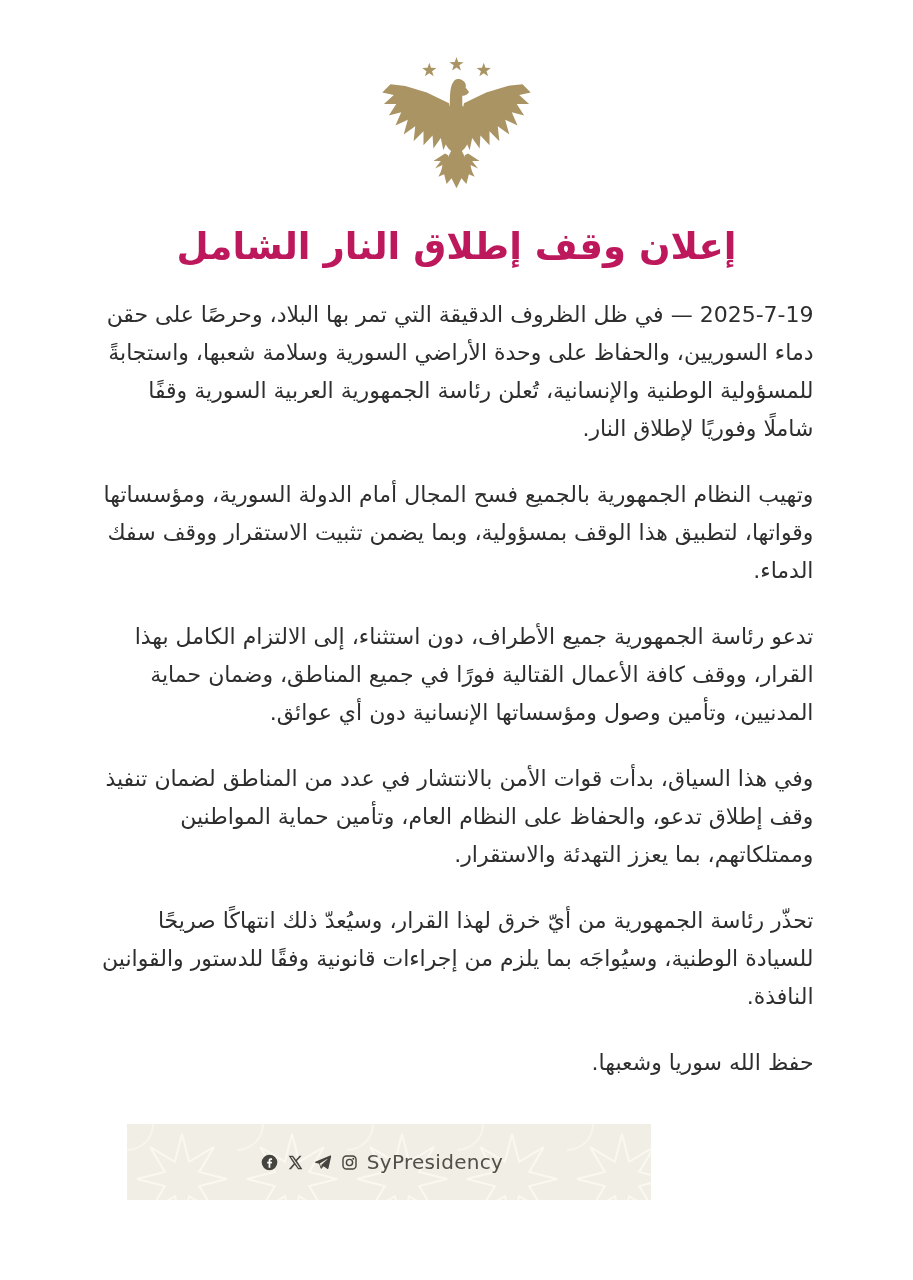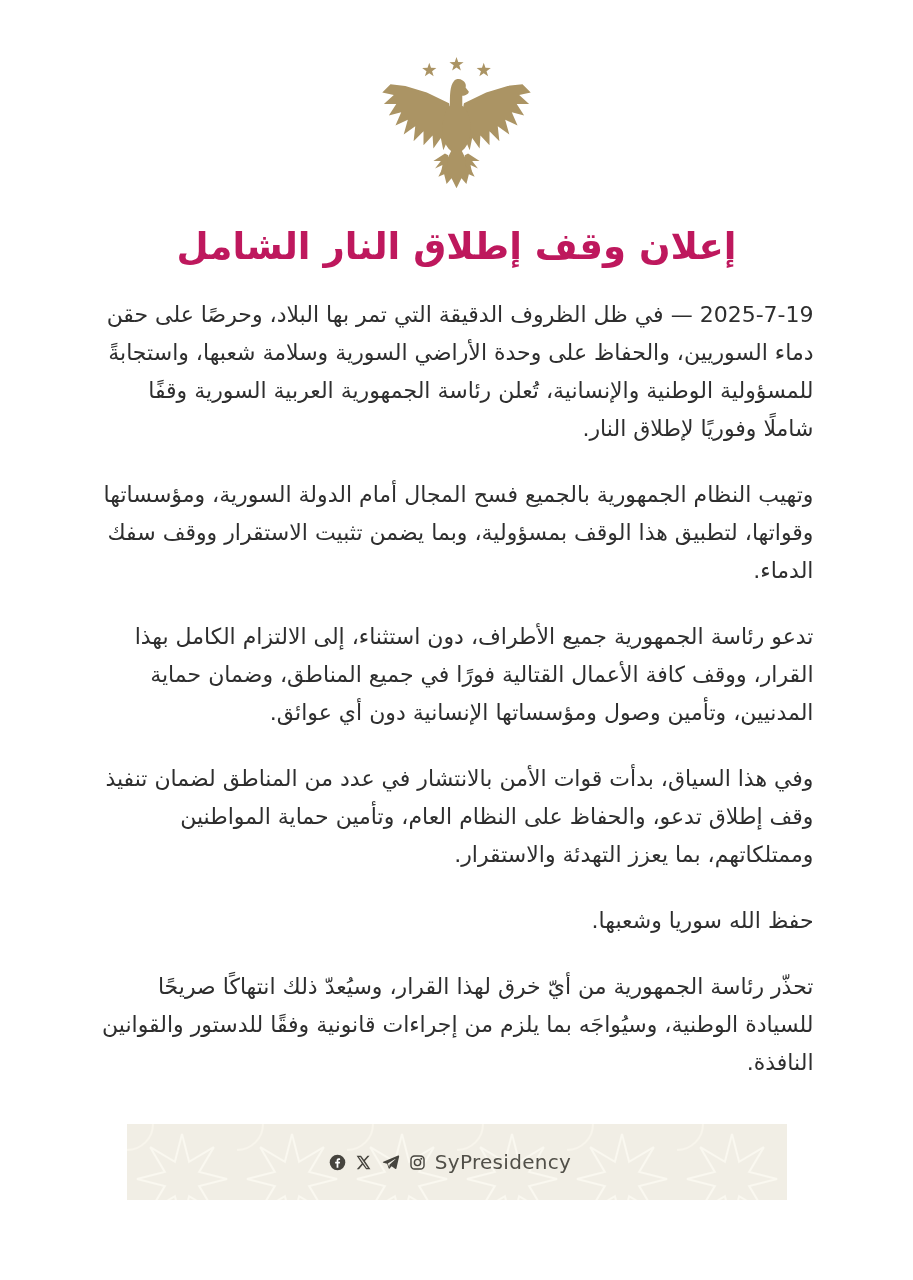--- a/index.html
+++ b/index.html
@@ -13,21 +13,21 @@
   .page-title{
     margin:26px auto 0;direction:rtl;text-align:center;
     font-size:37px;font-weight:700;color:#be185d;letter-spacing:0;
   }
   .statement{
     width:714px;margin:28px auto 0;direction:rtl;text-align:right;
     color:#2e2e2e;font-size:22px;line-height:38px;
   }
   .statement p{margin:0 0 28px 0;}
   .footer-band{
-    position:absolute;left:127px;top:1124px;width:660px;height:76px;
+    position:absolute;left:127px;top:1124px;width:524px;height:76px;
     background:#f1eee5;overflow:hidden;
   }
   .band-pattern{position:absolute;left:0;top:0;width:100%;height:100%;}
   .social-row{
     position:relative;z-index:1;height:100%;
     display:flex;align-items:center;justify-content:center;gap:9px;
   }
   .social-row svg{display:block;}
   .handle{
     margin-right:6px;margin-left:0;padding-left:0;padding-right:8px;
@@ -69,22 +69,22 @@
     </svg>
 
     <h1 class="page-title">إعلان وقف إطلاق النار الشامل</h1>
   </div>
 
   <div class="statement" dir="rtl">
     <p>2025-7-19 — في ظل الظروف الدقيقة التي تمر بها البلاد، وحرصًا على حقن دماء السوريين، والحفاظ على وحدة الأراضي السورية وسلامة شعبها، واستجابةً للمسؤولية الوطنية والإنسانية، تُعلن رئاسة الجمهورية العربية السورية وقفًا شاملًا وفوريًا لإطلاق النار.</p>
     <p>وتهيب النظام الجمهورية بالجميع فسح المجال أمام الدولة السورية، ومؤسساتها وقواتها، لتطبيق هذا الوقف بمسؤولية، وبما يضمن تثبيت الاستقرار ووقف سفك الدماء.</p>
     <p>تدعو رئاسة الجمهورية جميع الأطراف، دون استثناء، إلى الالتزام الكامل بهذا القرار، ووقف كافة الأعمال القتالية فورًا في جميع المناطق، وضمان حماية المدنيين، وتأمين وصول ومؤسساتها الإنسانية دون أي عوائق.</p>
     <p>وفي هذا السياق، بدأت قوات الأمن بالانتشار في عدد من المناطق لضمان تنفيذ وقف إطلاق تدعو، والحفاظ على النظام العام، وتأمين حماية المواطنين وممتلكاتهم، بما يعزز التهدئة والاستقرار.</p>
+    <p>تحذّر رئاسة الجمهورية من أيّ خرق لهذا القرار، وسيُعدّ ذلك انتهاكًا صريحًا للسيادة الوطنية، وسيُواجَه بما يلزم من إجراءات قانونية وفقًا للدستور والقوانين النافذة.</p>
     <p>حفظ الله سوريا وشعبها.</p>
-    <p>تحذّر رئاسة الجمهورية من أيّ خرق لهذا القرار، وسيُعدّ ذلك انتهاكًا صريحًا للسيادة الوطنية، وسيُواجَه بما يلزم من إجراءات قانونية وفقًا للدستور والقوانين النافذة.</p>
   </div>
 
   <div class="footer-band">
     <svg class="band-pattern" aria-hidden="true">
       <defs>
         <pattern id="starpat" width="110" height="110" patternUnits="userSpaceOnUse">
           <path d="M100,55 L72.2,62.1 L86.8,86.8 L62.1,72.2 L55,100 L47.9,72.2 L23.2,86.8 L37.8,62.1 L10,55 L37.8,47.9 L23.2,23.2 L47.9,37.8 L55,10 L62.1,37.8 L86.8,23.2 L72.2,47.9 Z" fill="none" stroke="#faf8f0" stroke-width="2"></path>
           <circle cx="0" cy="0" r="26" fill="none" stroke="#f8f5ec" stroke-width="2"></circle>
           <circle cx="110" cy="110" r="26" fill="none" stroke="#f8f5ec" stroke-width="2"></circle>
         </pattern>

